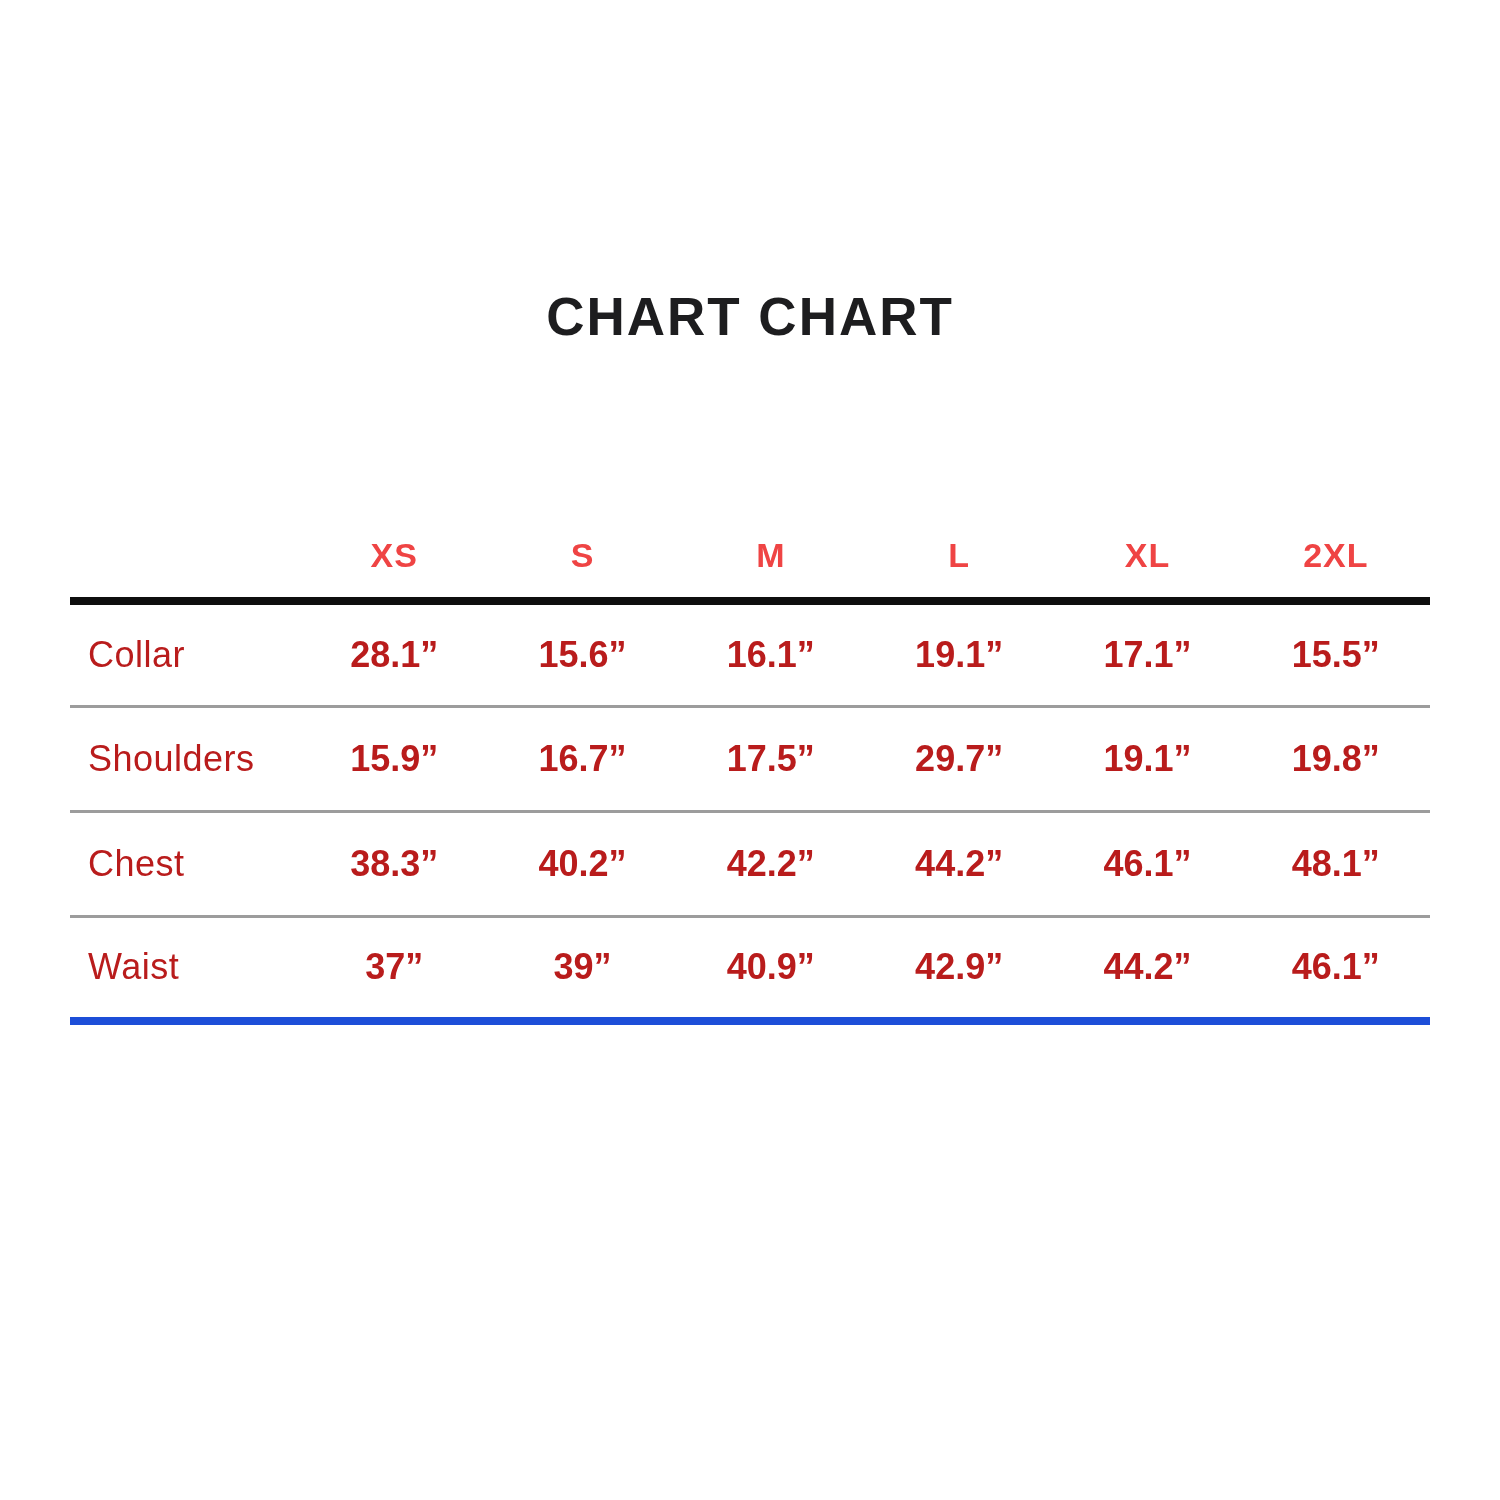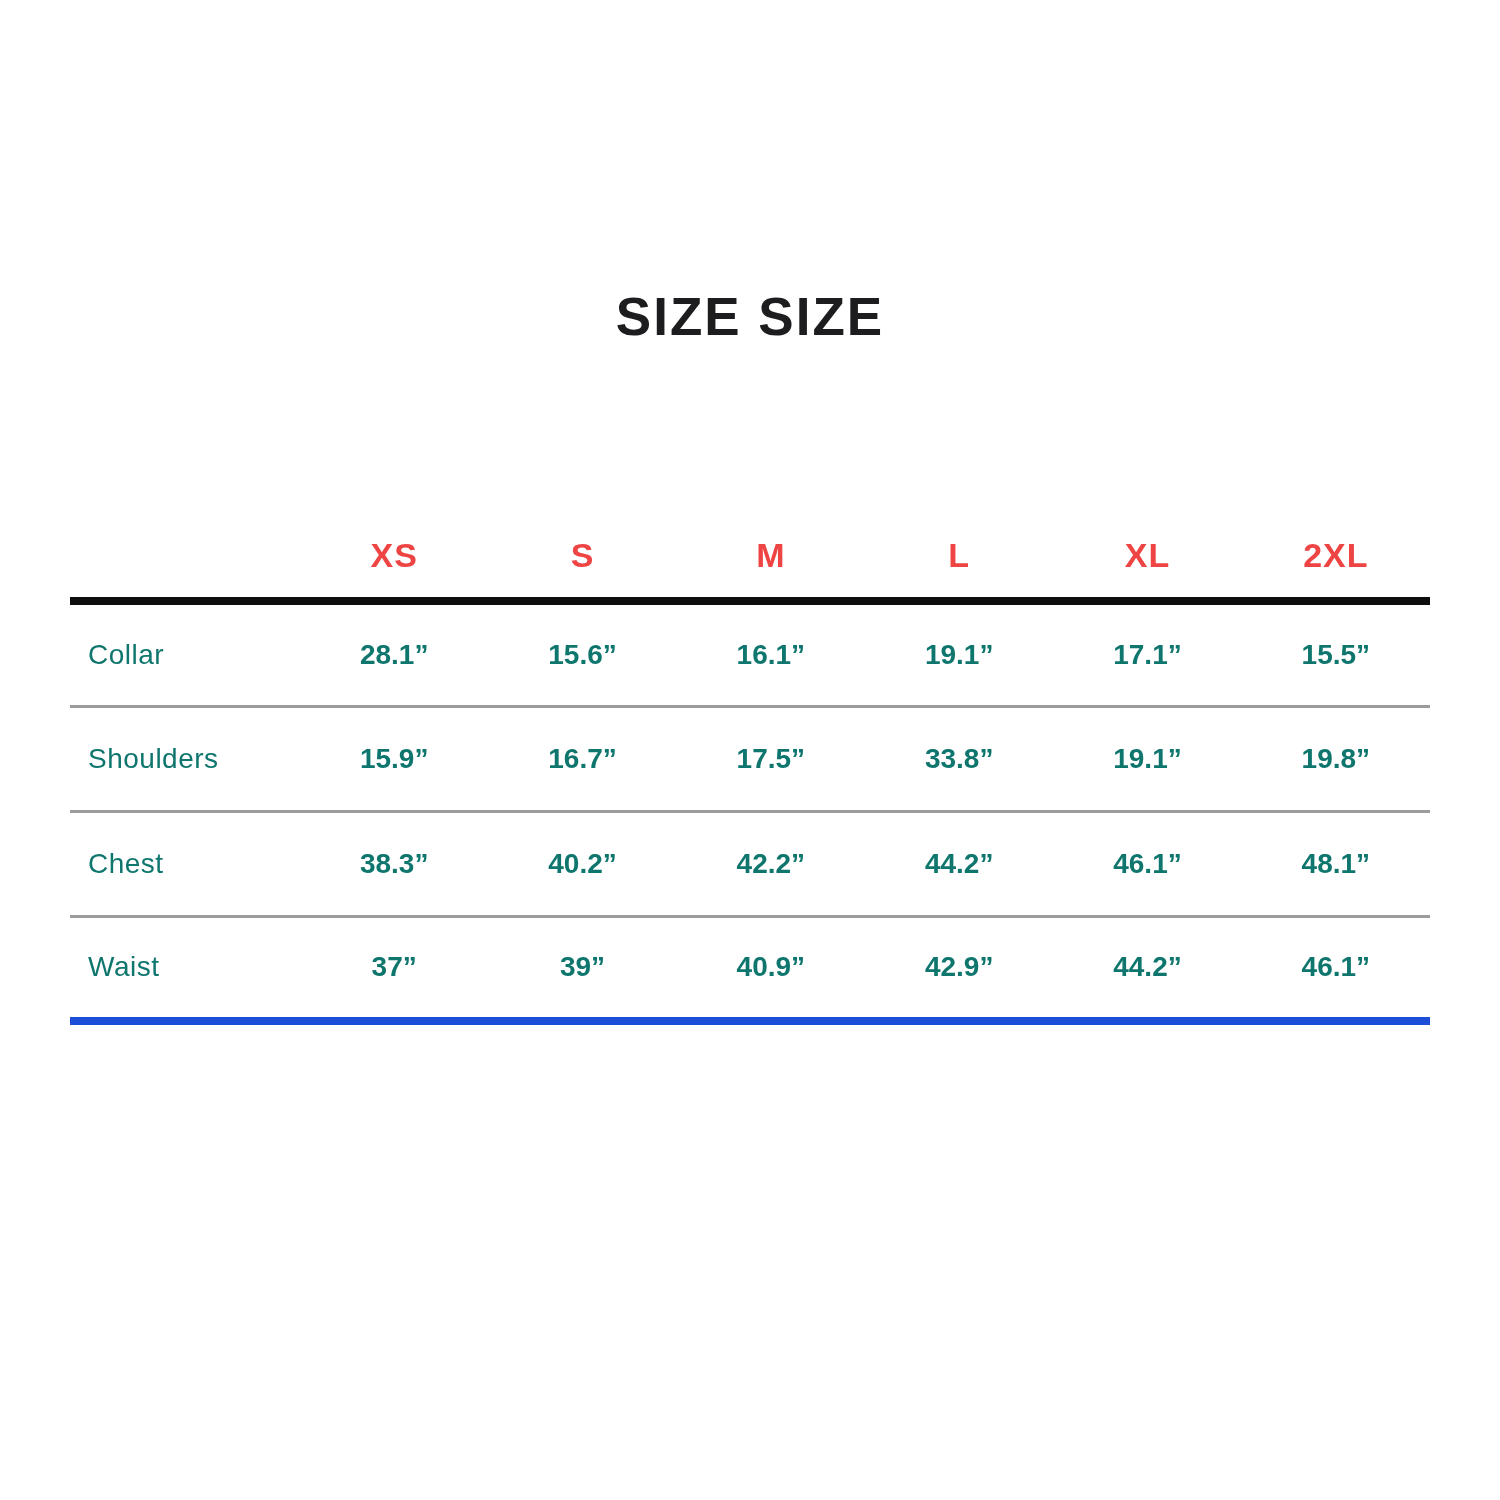--- a/index.html
+++ b/index.html
@@ -46,37 +46,37 @@
   }
   tbody tr {
     height: 105px;
     border-bottom: 3px solid #9c9c9c;
   }
   tbody tr:last-child {
     border-bottom: 8px solid #1d4ed8;
   }
   tbody td {
     padding: 0;
-    font-size: 28px;
+    font-size: 36px;
     font-weight: 700;
-    color: #0f766e;
+    color: #b91c1c;
     text-align: center;
     vertical-align: middle;
   }
   tbody td.row-label {
     text-align: left;
     padding-left: 18px;
     font-weight: 400;
     letter-spacing: 0.5px;
   }
 </style>
 </head>
 <body>
 
-<h1 class="page-title">SIZE SIZE</h1>
+<h1 class="page-title">CHART CHART</h1>
 
 <table class="size-chart">
   <colgroup>
     <col class="label-col">
     <col>
       <col>
       <col>
       <col>
       <col>
       <col>
@@ -100,21 +100,21 @@
       <td>16.1”</td>
       <td>19.1”</td>
       <td>17.1”</td>
       <td>15.5”</td>
     </tr>
     <tr>
       <td class="row-label">Shoulders</td>
       <td>15.9”</td>
       <td>16.7”</td>
       <td>17.5”</td>
-      <td>33.8”</td>
+      <td>29.7”</td>
       <td>19.1”</td>
       <td>19.8”</td>
     </tr>
     <tr>
       <td class="row-label">Chest</td>
       <td>38.3”</td>
       <td>40.2”</td>
       <td>42.2”</td>
       <td>44.2”</td>
       <td>46.1”</td>

